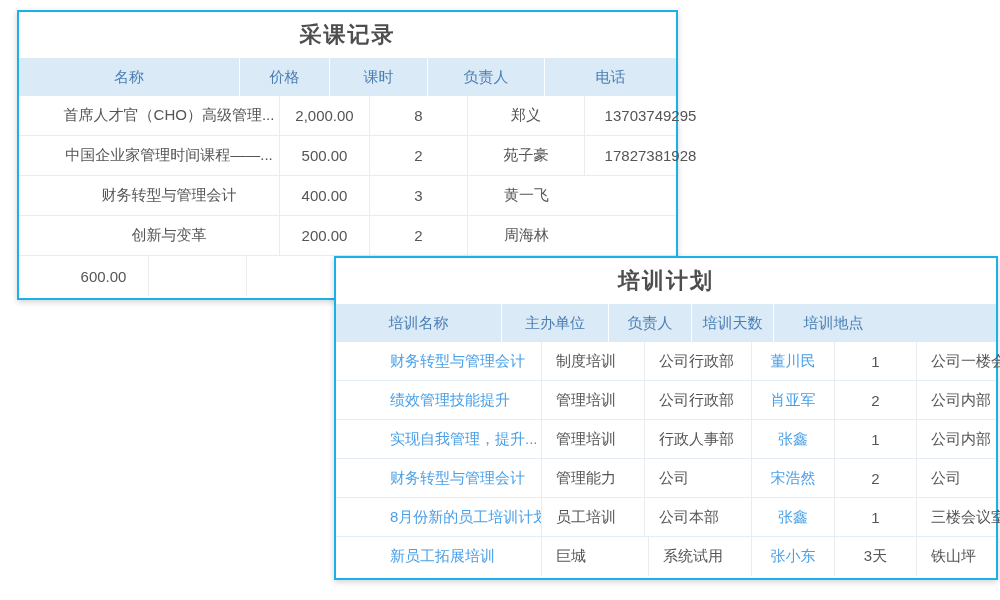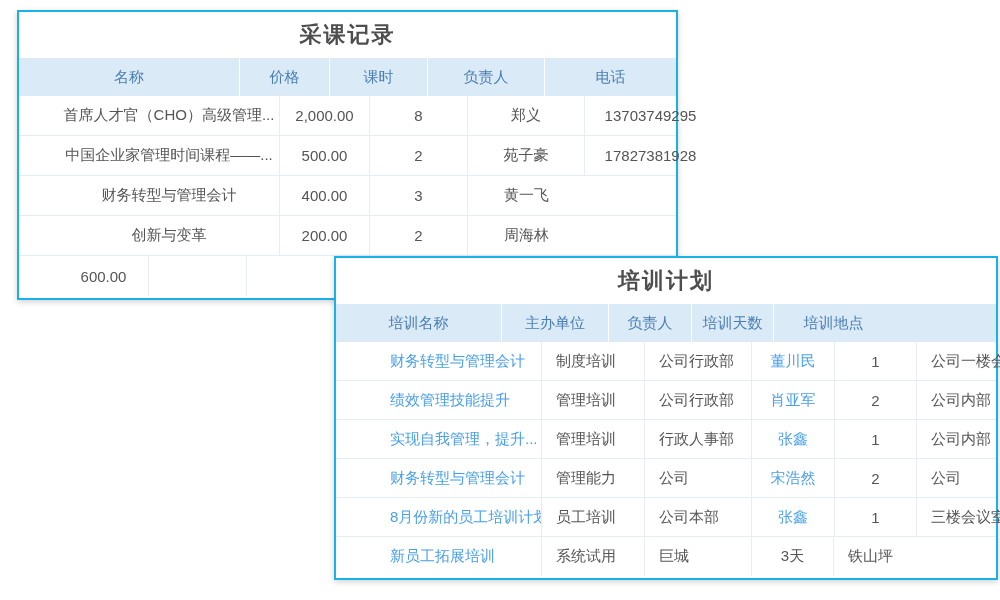--- a/index.html
+++ b/index.html
@@ -188,20 +188,23 @@
       <div class="td tc3">
           <span class="link">张鑫</span>
         </div>
       <div class="td tc4">1</div>
       <div class="td tc5 left">三楼会议室</div>
     </div>
     <div class="trow">
       <div class="td tc0 left">
           <span class="link">新员工拓展培训</span>
         </div>
+      <div class="td tc2 left">巨城</div>
       <div class="td tc1 left">系统试用</div>
-      <div class="td tc2 left">巨城</div>
+      <div class="td tc3">
+          <span class="link">张小东</span>
+        </div>
       <div class="td tc4">3天</div>
       <div class="td tc5 left">铁山坪</div>
     </div>
   </div>
 
 </div>
 
 </body></html>

